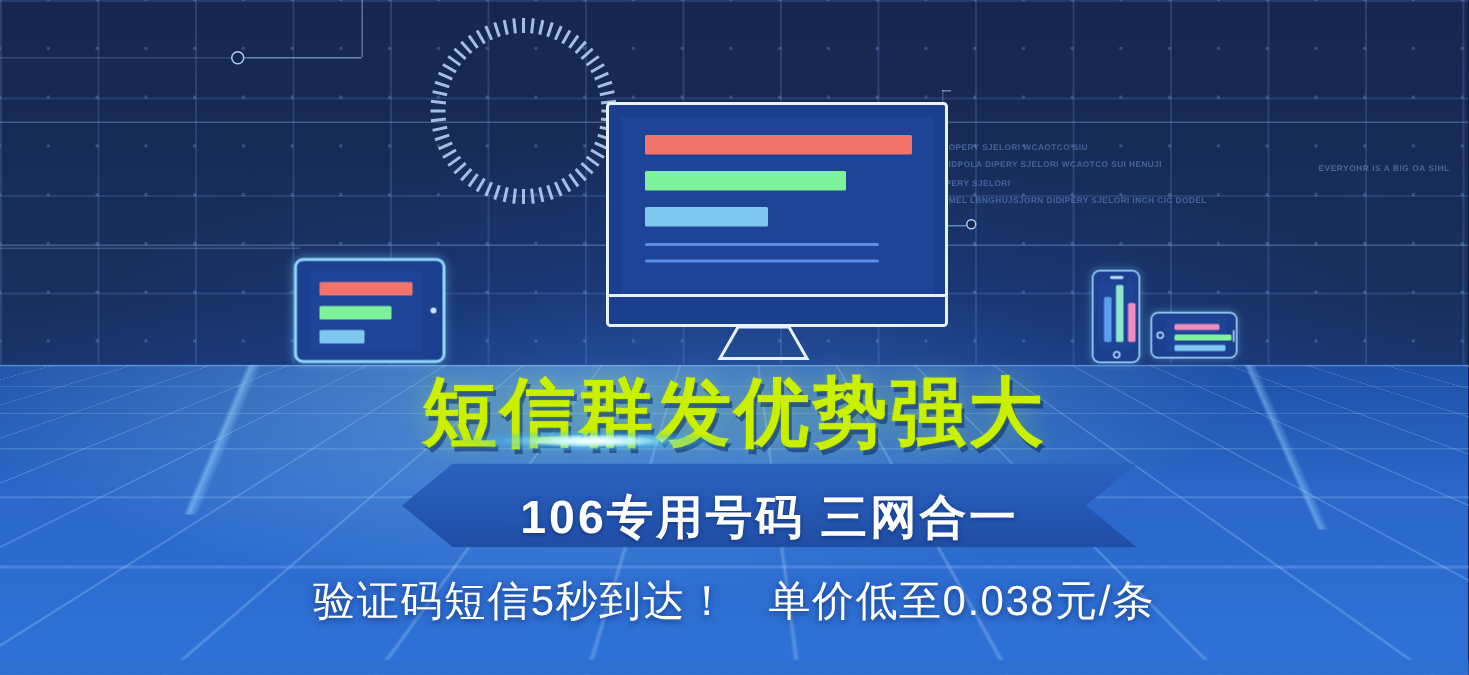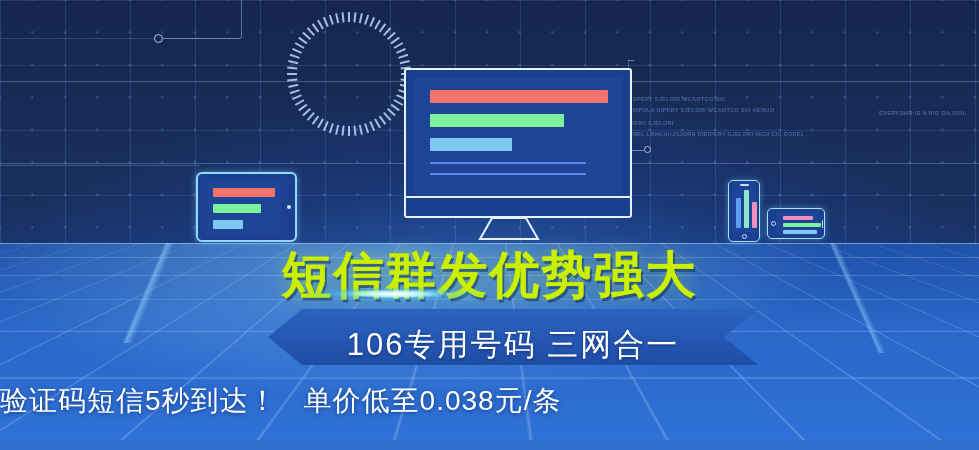--- a/index.html
+++ b/index.html
@@ -127,25 +127,25 @@
   }
   .ribbon{
     position:absolute;left:268px;top:309px;width:490px;height:56px;
     background:linear-gradient(180deg,#2b62c0 0%,#2457b2 55%,#1f4da4 100%);
     clip-path:polygon(34px 0, 490px 0, 456px 28px, 490px 56px, 34px 56px, 0 28px);
     box-shadow:0 2px 10px rgba(0,20,70,.35);
   }
   .ribbon-text{
     position:absolute;left:268px;top:309px;width:490px;height:71px;
     display:flex;align-items:center;justify-content:center;
-    font-size:31px;font-weight:normal;color:#ffffff;letter-spacing:2px;
+    font-size:31px;font-weight:bold;color:#ffffff;letter-spacing:2px;
     text-shadow:0 1px 3px rgba(0,25,80,.55);
   }
   .subline{
-    position:absolute;left:0;right:0;top:382px;text-align:left;
+    position:absolute;left:0;right:0;top:382px;text-align:center;
     font-size:28px;color:#ffffff;letter-spacing:1px;
     text-shadow:0 1px 4px rgba(0,25,80,.6);
   }
   .subline .gap{display:inline-block;width:26px;}
 </style>
 </head>
 <body>
 
 <div id="banner">
 

